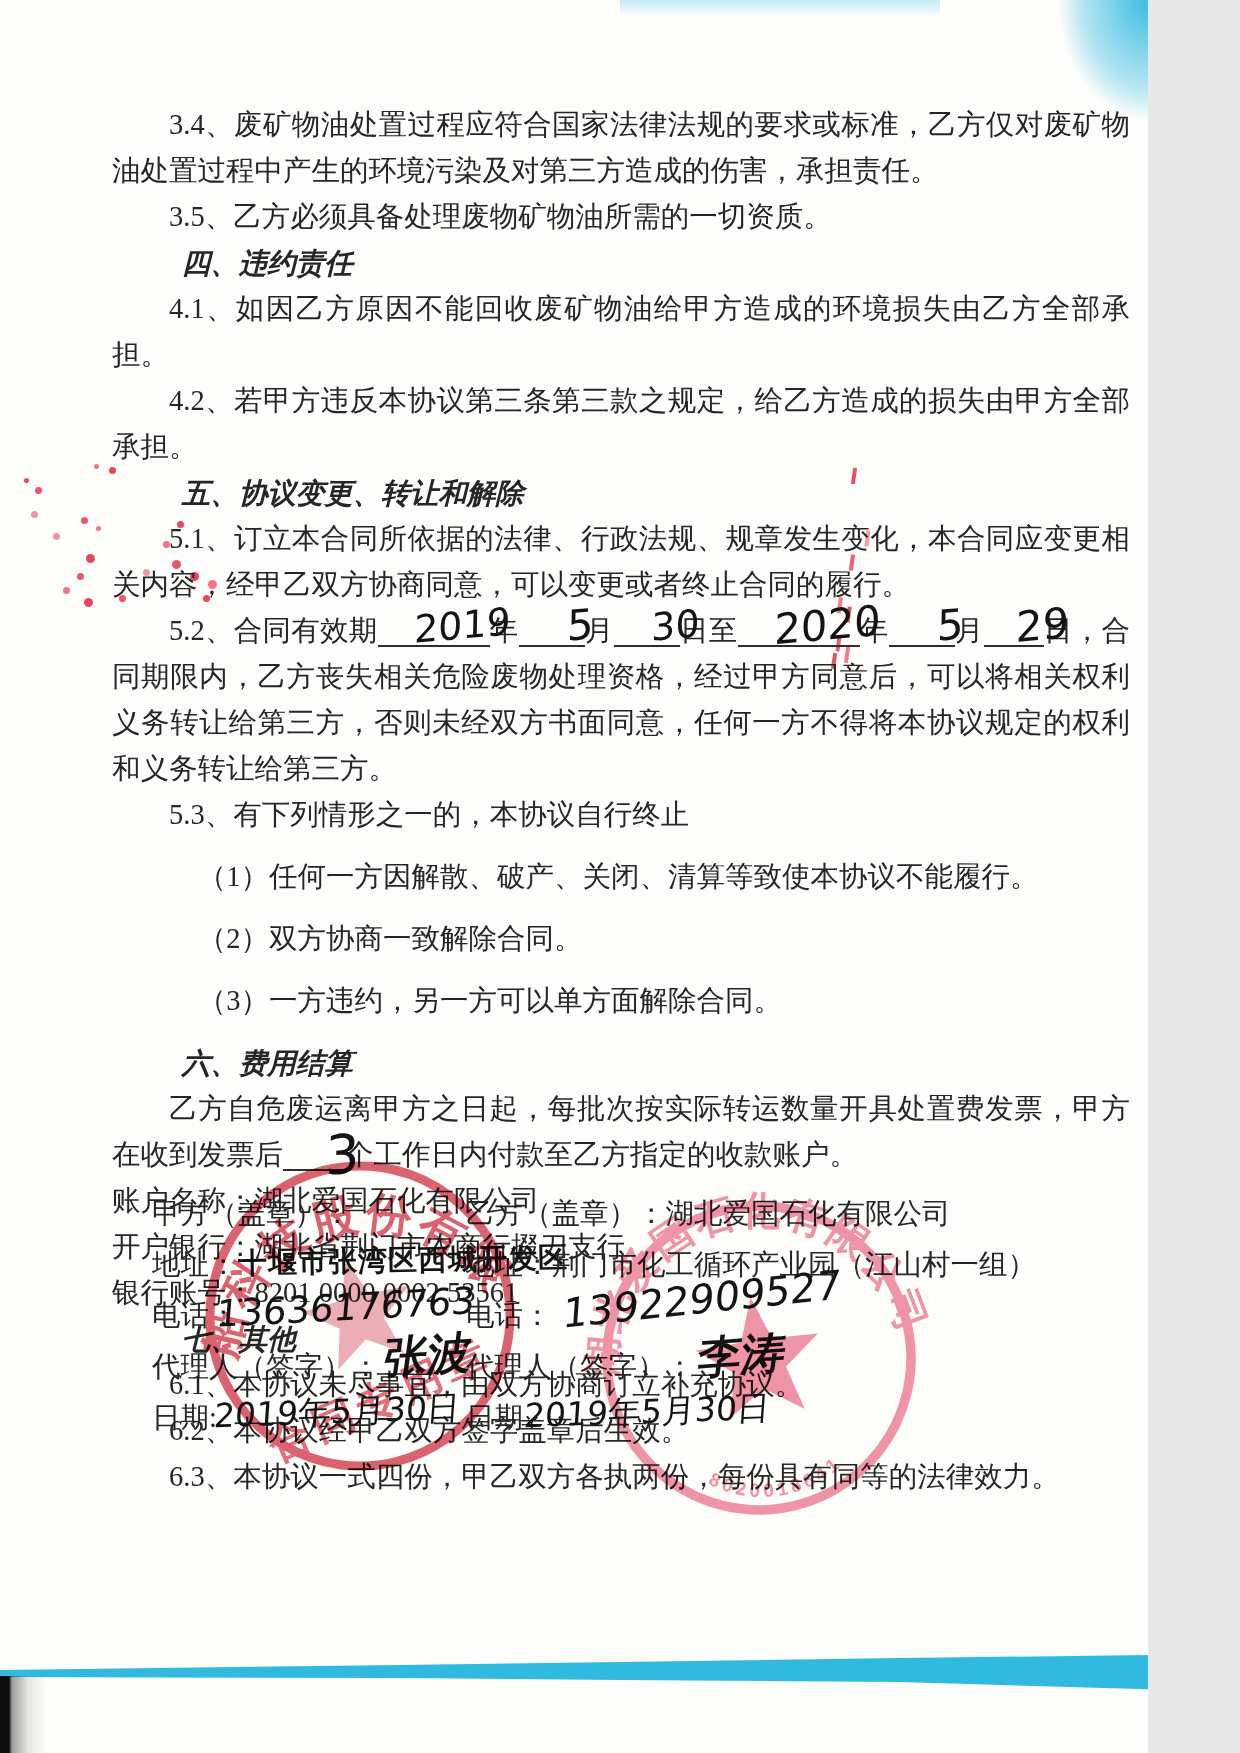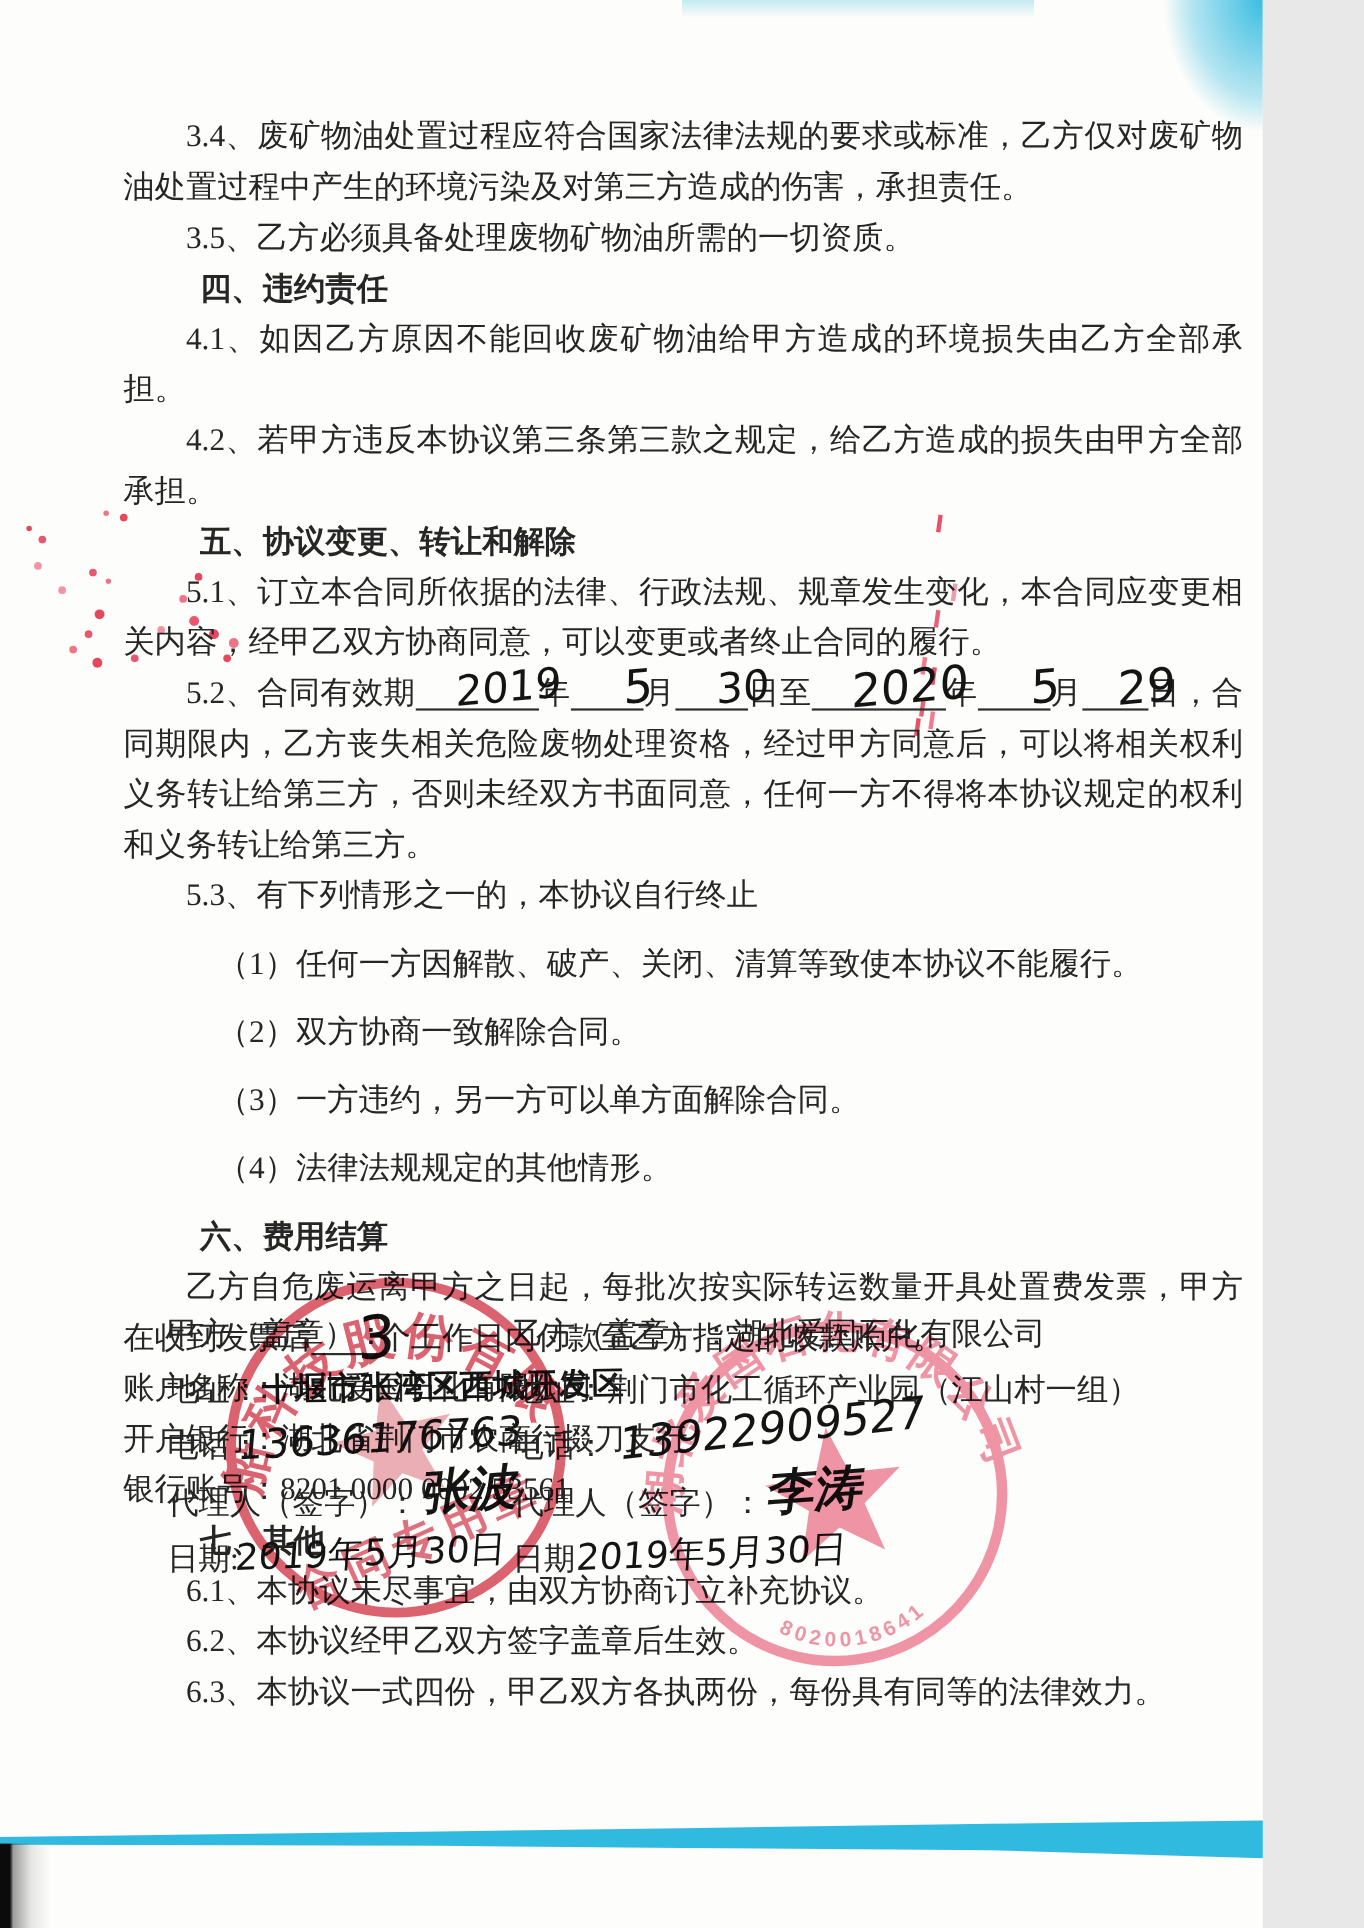--- a/index.html
+++ b/index.html
@@ -2,21 +2,21 @@
 <html><head>
 <meta charset="utf-8">
 <style>
   html,body{margin:0;padding:0;background:#e8e8e8;}
   .page{position:relative;width:1148px;height:1753px;background:#fdfdfb;overflow:hidden;
         font-family:"Liberation Serif","DejaVu Serif",serif;color:#262626;}
   
   .doc{position:absolute;left:112px;top:102px;width:1018px;font-size:28.5px;line-height:46px;
        text-align:justify;}
   .p{margin:0;text-indent:2em;}
-  .h{margin:0;text-indent:2.45em;font-weight:bold;font-family:"Liberation Sans","DejaVu Sans",sans-serif;}
+  .h{margin:0;text-indent:2.45em;font-weight:bold;font-family:"Liberation Sans","DejaVu Sans",sans-serif;font-style:italic;}
   .li{margin:16px;text-indent:2.45em;}
   .flush{margin:0;text-indent:0;}
   
   .hw{font-family:"DejaVu Sans","Liberation Sans",sans-serif;color:#141414;white-space:nowrap;
       display:inline-block;}
   .blank{display:inline-block;border-bottom:2.5px solid #2e2e2e;height:32px;vertical-align:-7px;
          position:relative;}
   .blank .hw{position:absolute;left:50%;bottom:-6px;transform:translateX(-50%) rotate(-5deg) skewX(-6deg);
              font-size:38px;font-weight:500;}
   .blank .hw.big{font-size:42px;}
@@ -79,21 +79,20 @@
     <p class="p">4.2、若甲方违反本协议第三条第三款之规定，给乙方造成的损失由甲方全部承担。</p>
     <p class="h">五、协议变更、转让和解除</p>
     <p class="p">5.1、订立本合同所依据的法律、行政法规、规章发生变化，本合同应变更相关内容，经甲乙双方协商同意，可以变更或者终止合同的履行。</p>
 
     <p class="p"><span>5.2、合同有效期</span><span class="blank" style="width:112px"><span class="hw">2019</span></span><span>年</span><span class="blank" style="width:66px"><span class="hw big">5</span></span><span>月</span><span class="blank" style="width:66px"><span class="hw">30</span></span><span>日至</span><span class="blank" style="width:122px"><span class="hw big">2020</span></span><span>年</span><span class="blank" style="width:66px"><span class="hw big">5</span></span><span>月</span><span class="blank" style="width:60px"><span class="hw big">29</span></span><span>日，合同期限内，乙方丧失相关危险废物处理资格，经过甲方同意后，可以将相关权利义务转让给第三方，否则未经双方书面同意，任何一方不得将本协议规定的权利和义务转让给第三方。</span></p>
 
     <p class="p">5.3、有下列情形之一的，本协议自行终止</p>
     <p class="li">（1）任何一方因解散、破产、关闭、清算等致使本协议不能履行。</p>
     <p class="li">（2）双方协商一致解除合同。</p>
     <p class="li">（3）一方违约，另一方可以单方面解除合同。</p>
-    <p class="li">（4）法律法规规定的其他情形。</p>
     <p class="h">六、费用结算</p>
 
     <p class="p"><span>乙方自危废运离甲方之日起，每批次按实际转运数量开具处置费发票，甲方在收到发票后</span><span class="blank" style="width:62px"><span class="hw" style="font-size:54px;bottom:-12px">3</span></span><span>个工作日内付款至乙方指定的收款账户。</span></p>
 
     <p class="flush">账户名称：湖北爱国石化有限公司</p>
     <p class="flush">开户银行：湖北省荆门市农商行掇刀支行</p>
     <p class="flush">银行账号：8201 0000 0002 53561</p>
     <p class="h">七、其他</p>
     <p class="p">6.1、本协议未尽事宜，由双方协商订立补充协议。</p>
     <p class="p">6.2、本协议经甲乙双方签字盖章后生效。</p>

